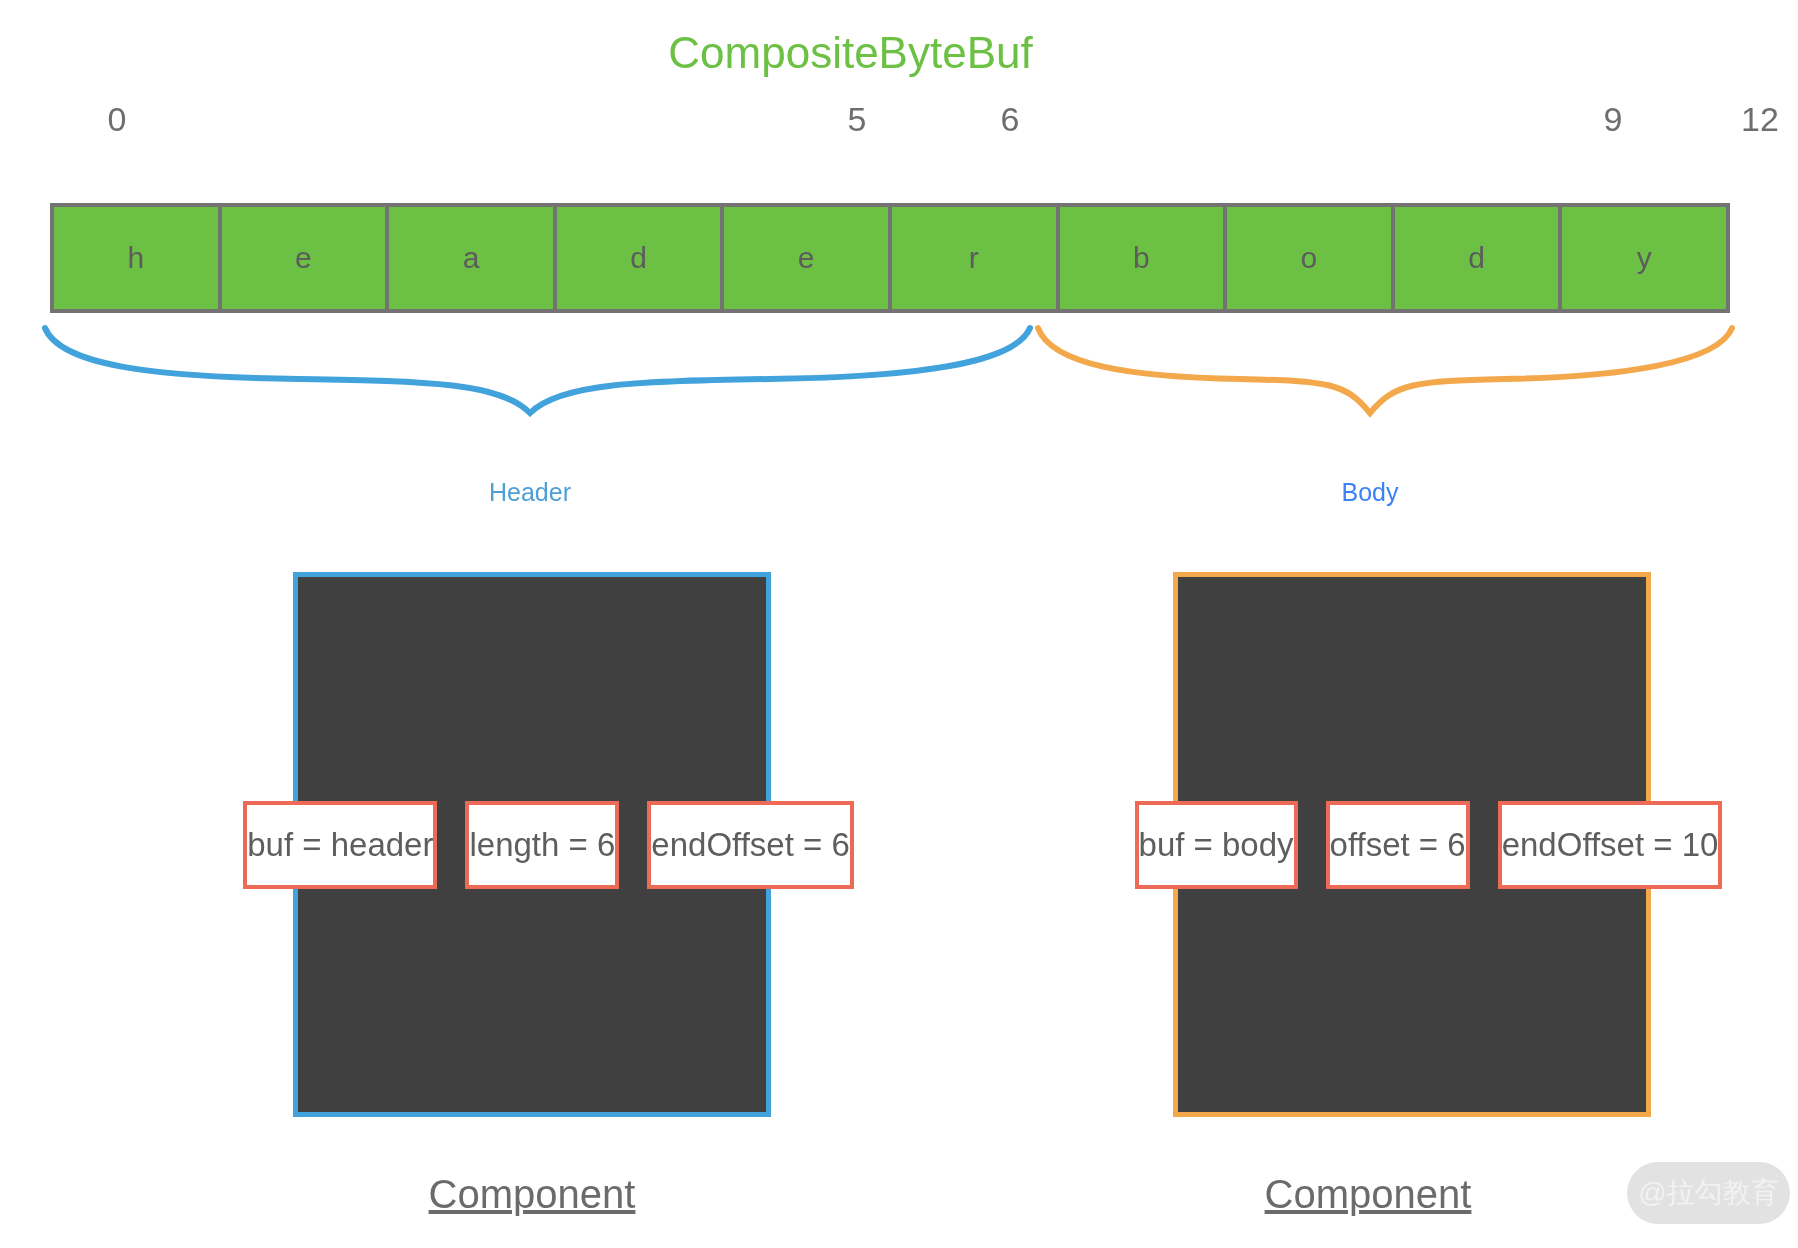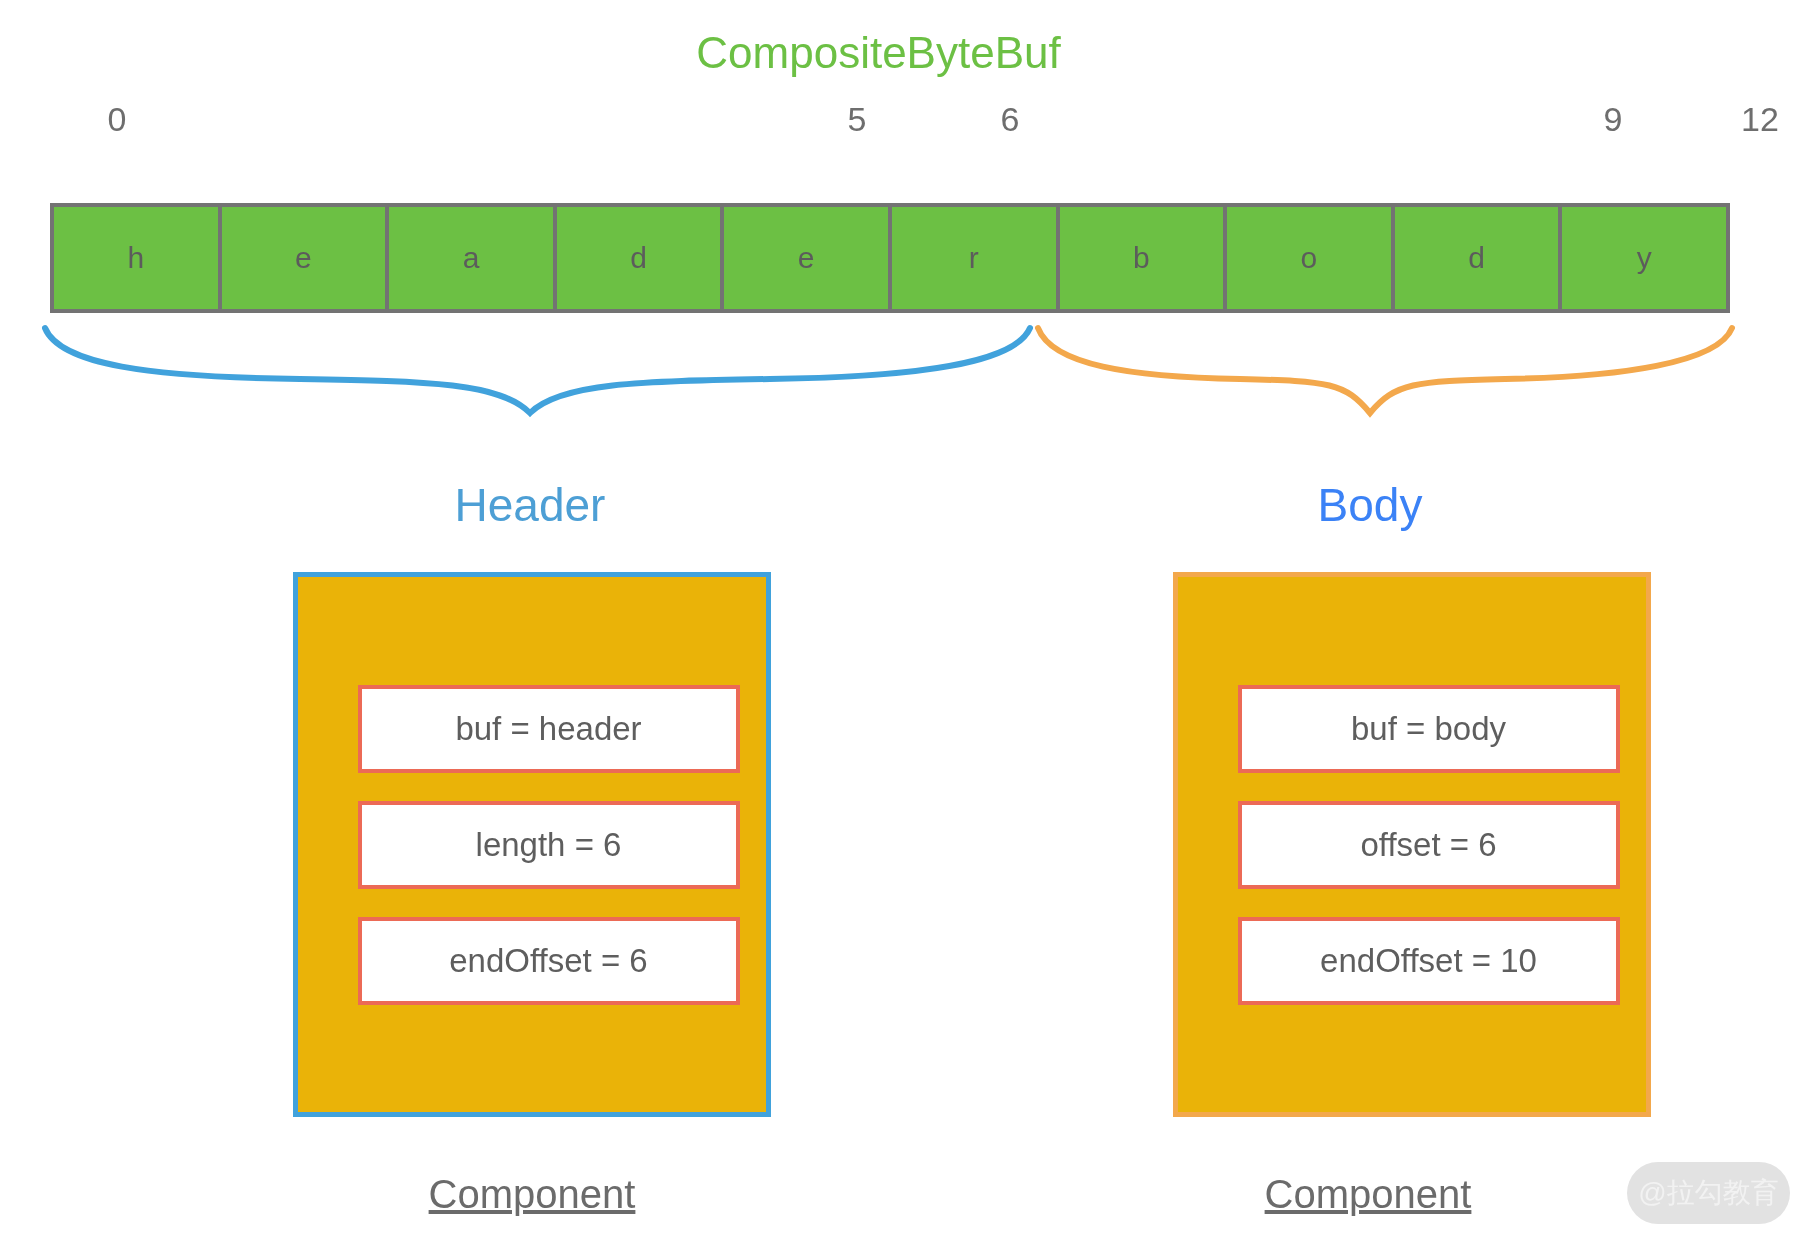--- a/index.html
+++ b/index.html
@@ -20,21 +20,20 @@
   #diagram-title {
     position: absolute;
     left: 0;
     top: 28px;
     width: 1701px;
     text-align: center;
     font-size: 44px;
     color: #6cc044;
     letter-spacing: 0px;
     white-space: nowrap;
-    padding-left: 28px;
   }
 
   
   #index-ruler {
     position: absolute;
     left: 0;
     top: 100px;
     width: 1798px;
     height: 50px;
   }
@@ -77,44 +76,44 @@
     position: absolute;
     left: 0;
     top: 313px;
     width: 1798px;
     height: 140px;
   }
 
   
   .group-label {
     position: absolute;
-    font-size: 46px;
+    font-size: 25px;
     white-space: nowrap;
     transform: translateX(-50%);
   }
   #label-header {
     left: 530px;
     top: 478px;
     color: #4d9fd5;
   }
   #label-body {
     left: 1370px;
     top: 478px;
     color: #3b82f6;
   }
 
   
   .component-panel {
     position: absolute;
     width: 478px;
     height: 545px;
     box-sizing: border-box;
-    background: #eab308;
-    display: flex;
-    flex-direction: column;
+    background: #404040;
+    display: flex;
+    flex-direction: row;
     align-items: center;
     justify-content: center;
     gap: 28px;
     padding-left: 33px;
   }
   #panel-header {
     left: 293px;
     top: 572px;
     border: 5px solid #41a2dc;
   }

